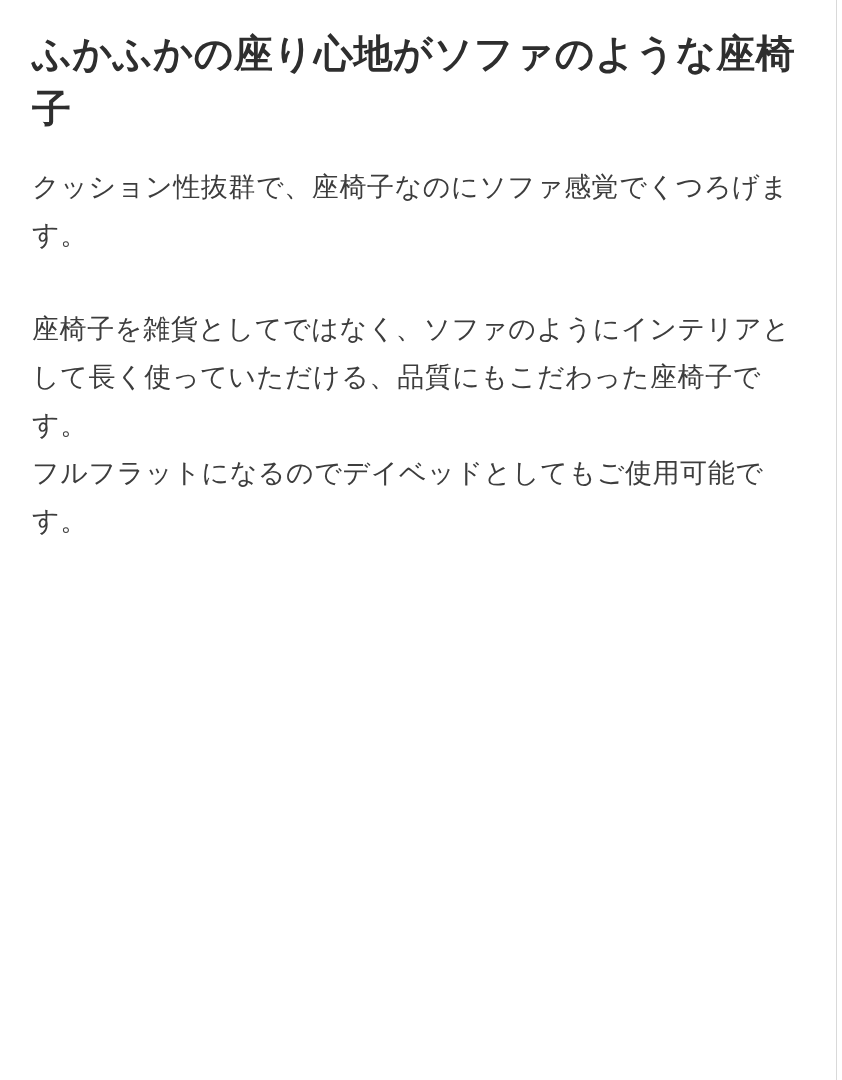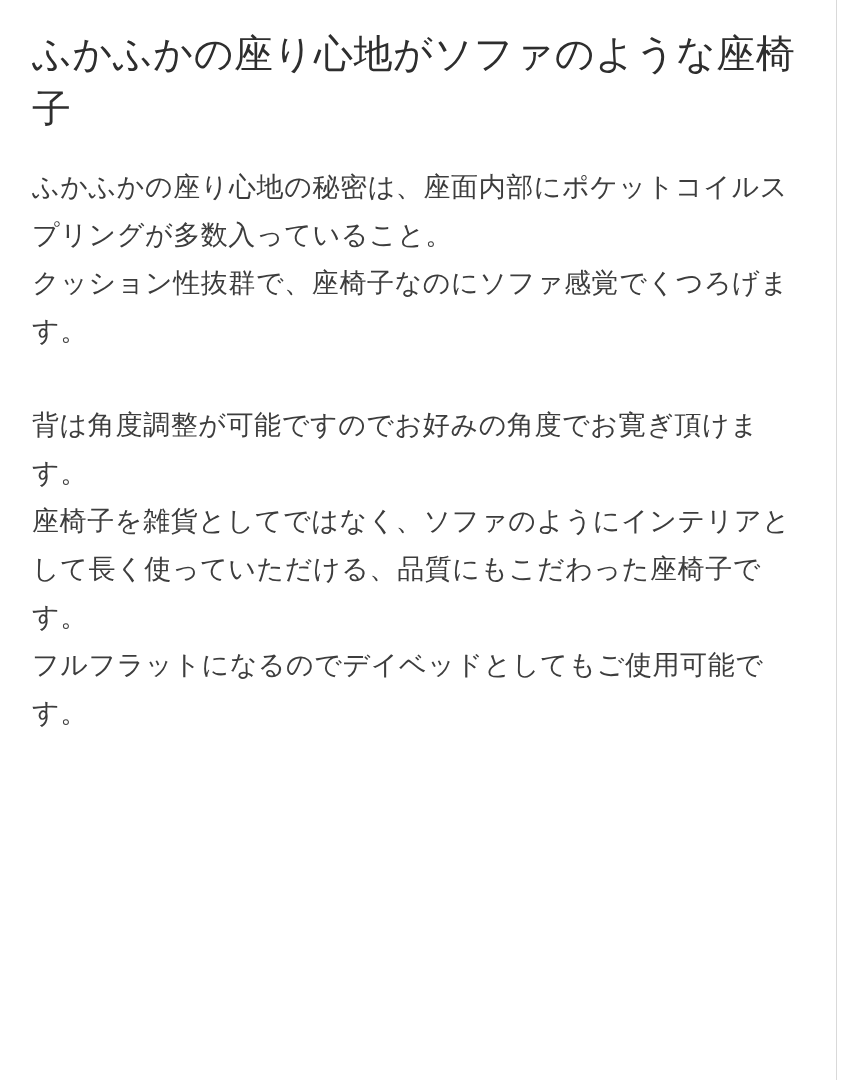--- a/index.html
+++ b/index.html
@@ -18,21 +18,21 @@
   .page {
     box-sizing: border-box;
     width: 842px;
     height: 1080px;
     padding: 26px 30px 0 32px;
     background: #ffffff;
   }
   .article-title {
     font-size: 39px;
     line-height: 1.42;
-    font-weight: 400;
+    font-weight: 700;
     color: #2e2e2e;
     letter-spacing: 0.5px;
     margin: 0 0 26px 0;
     font-family: "Liberation Serif", "DejaVu Serif", serif;
   }
   .body-block {
     font-size: 27px;
     line-height: 1.78;
     color: #3d3d3d;
     letter-spacing: 0.6px;
@@ -57,27 +57,25 @@
   }
 </style>
 </head>
 <body>
 
 <div class="page">
 
   <h1 class="article-title">ふかふかの座り心地がソファのような座椅子</h1>
 
   <div class="body-block">
-    <p>ふかふかの座り心地の秘密は、座面内部にポケットコイルスプリングが多数入っていること。</p>
     <p>クッション性抜群で、座椅子なのにソファ感覚でくつろげます。</p>
   </div>
 
   <div class="para-gap"></div>
 
   <div class="body-block">
-    <p>背は角度調整が可能ですのでお好みの角度でお寛ぎ頂けます。</p>
     <p>座椅子を雑貨としてではなく、ソファのようにインテリアとして長く使っていただける、品質にもこだわった座椅子です。</p>
     <p>フルフラットになるのでデイベッドとしてもご使用可能です。</p>
   </div>
 
 </div>
 
 <div class="right-rule"></div>
 
 </body></html>

